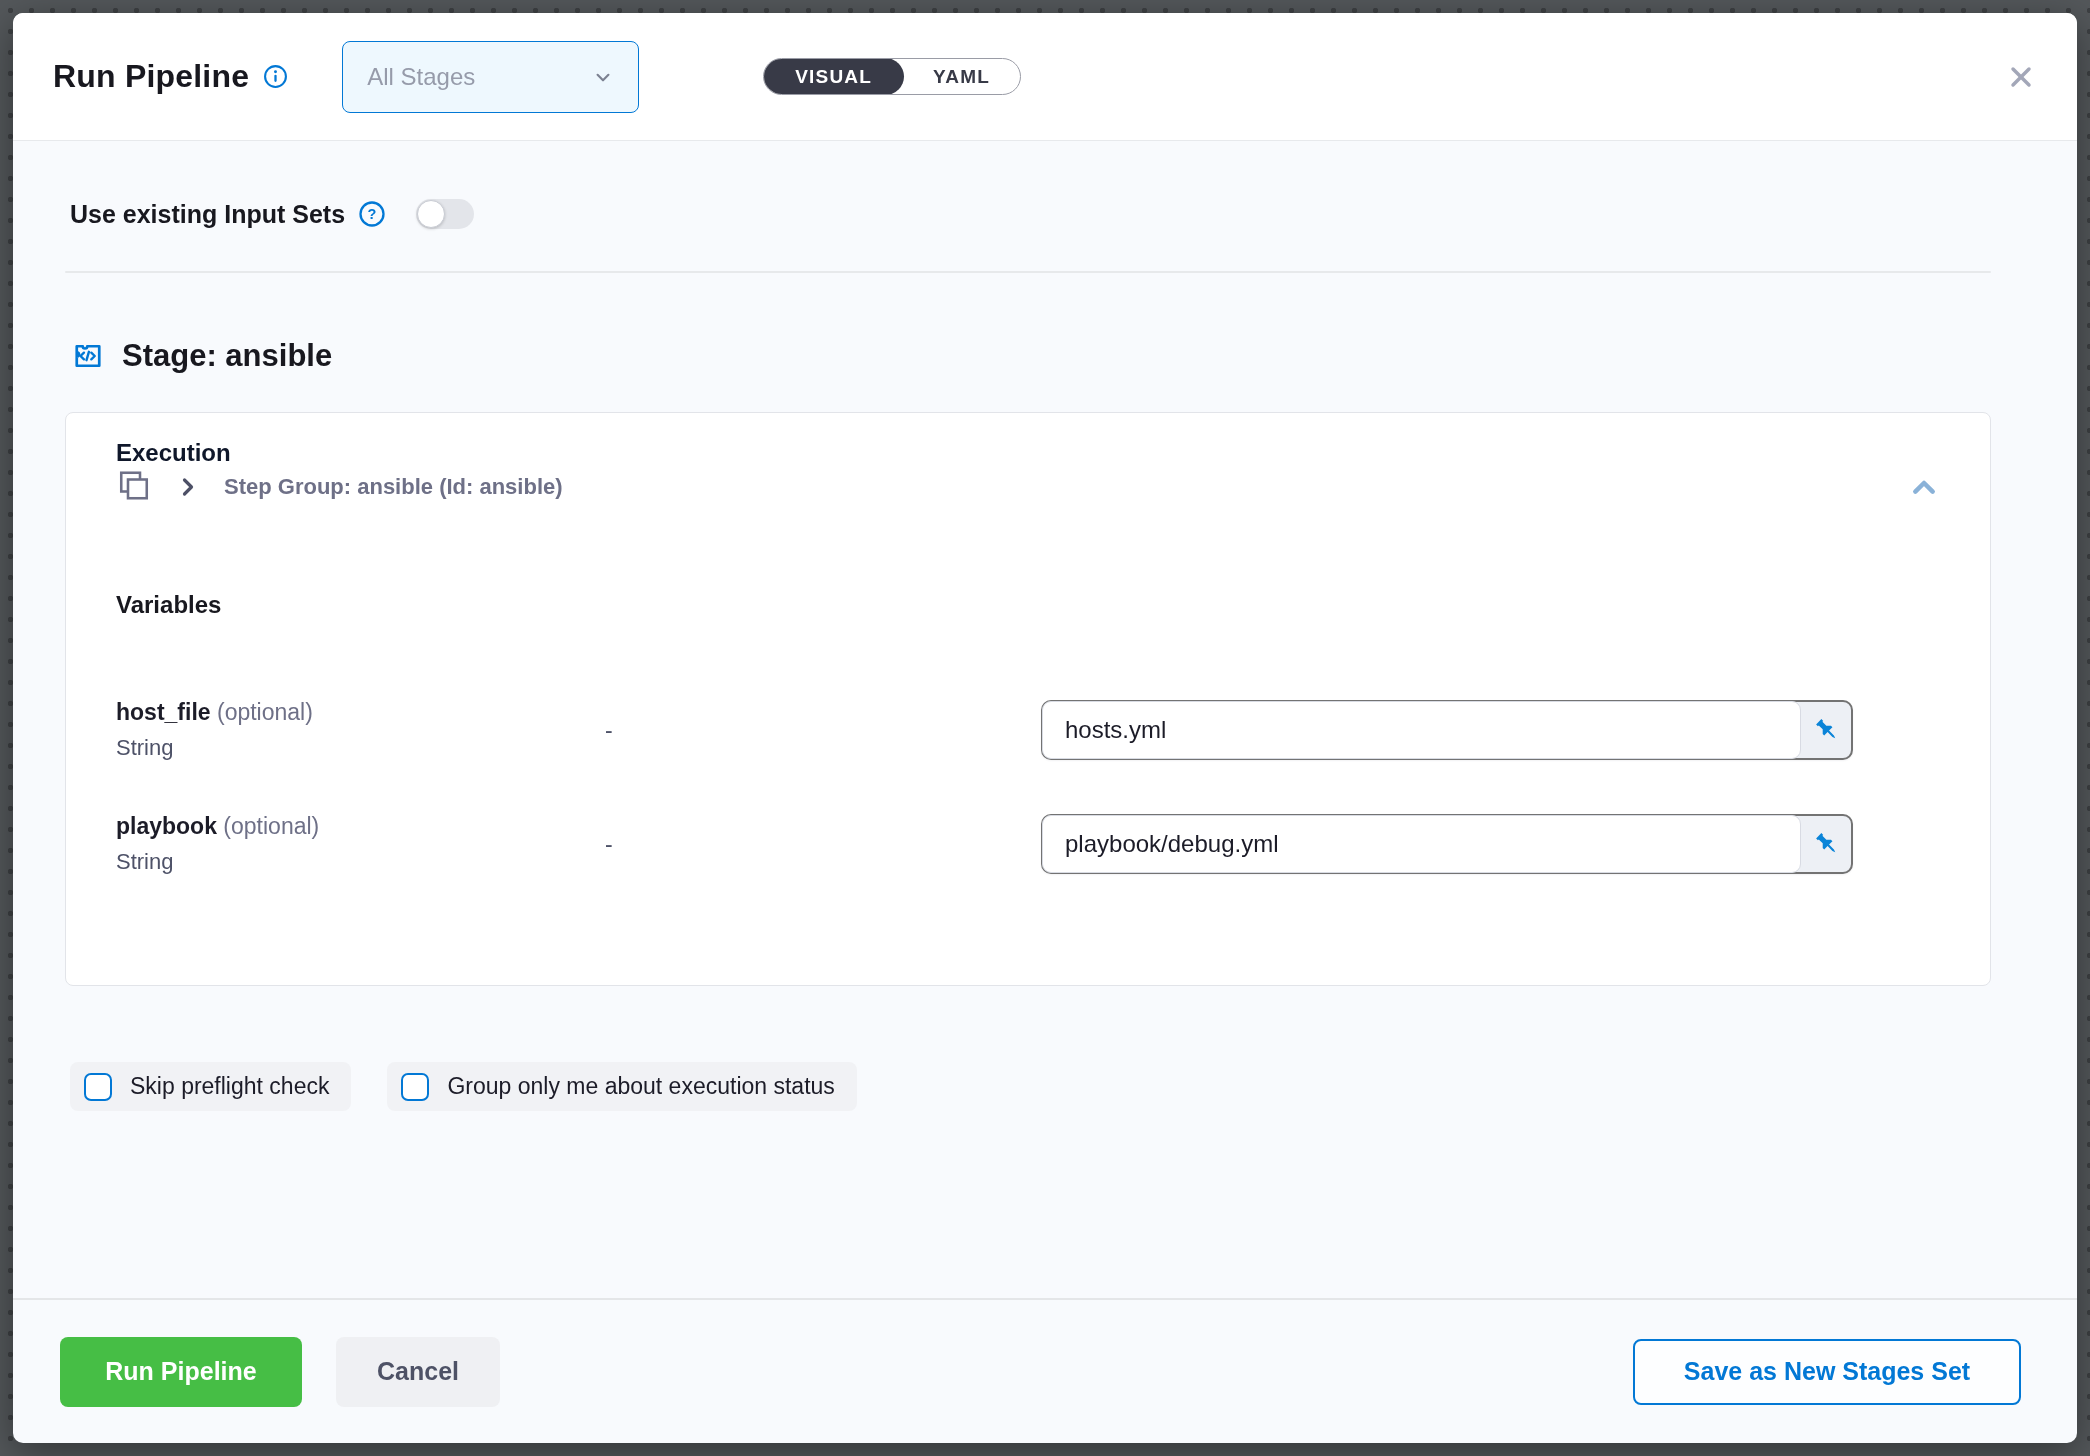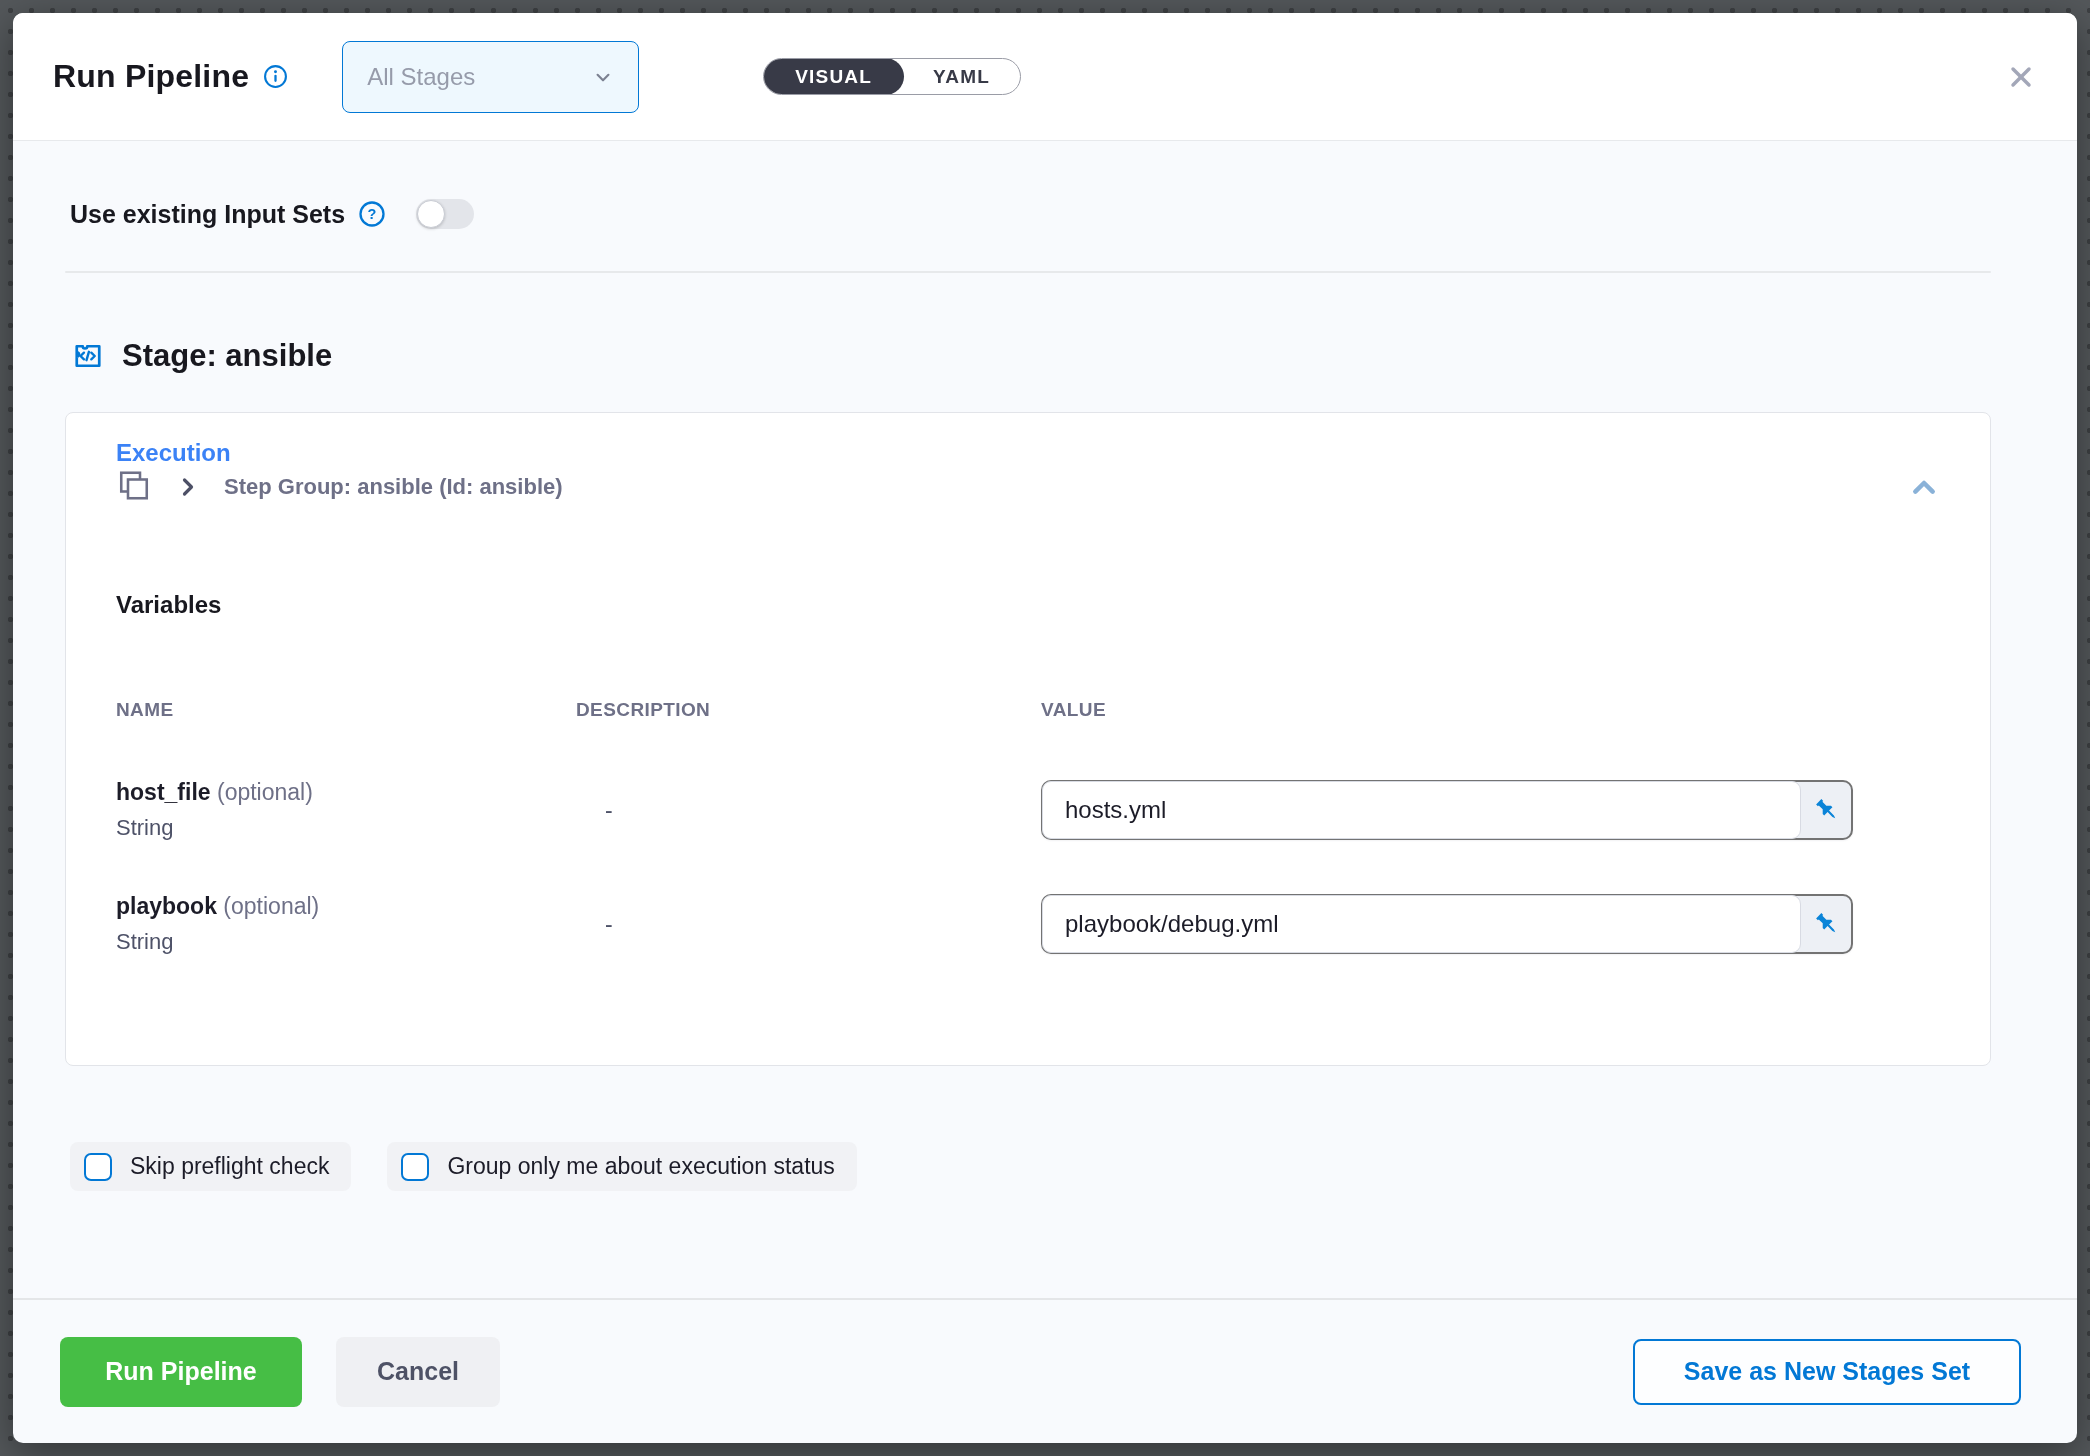--- a/index.html
+++ b/index.html
@@ -74,21 +74,21 @@
   .stage-row { margin-top:63px; height:40px; display:flex; align-items:center; gap:16px; padding-left:18px; }
   .stage-title { font-size:31px; font-weight:700; color:#18181f; }
 
   .card {
     margin-top:36px; margin-left:13px;
     background:#fff;
     border:1px solid #e2e4e9;
     border-radius:8px;
     padding:26px 50px 110px;
   }
-  .card-title { font-size:24px; font-weight:700; color:#3b82f6; }
+  .card-title { font-size:24px; font-weight:700; color:#0f172a; }
   .stepgroup-row { height:40px; display:flex; align-items:center;justify-content:flex-end; }
   .stepgroup-label { margin-left:24px; font-size:22px; font-weight:700; color:#6e7087; }
   .chev-right { margin-left:24px; display:flex; align-items:center; }
   .collapse-btn { margin-left:auto; cursor:pointer; display:flex; align-items:center; }
 
   .vars-title { margin-top:84px; font-size:24px; font-weight:700; color:#18181f; }
 
   .var-table { margin-top:80px; }
   .var-grid { display:grid; grid-template-columns:460px 465px 1fr; align-items:center; }
   .col-head { font-size:19px; font-weight:700; color:#6e7087; letter-spacing:.4px; }
@@ -235,25 +235,20 @@
         <span class="collapse-btn">
           <svg width="32" height="32" viewBox="0 0 24 24" fill="none">
             <polyline points="5.5,15.5 12,9 18.5,15.5" stroke="#8ab2d8" stroke-width="3.4" stroke-linecap="round" stroke-linejoin="round"></polyline>
           </svg>
         </span>
       </div>
 
       <div class="vars-title">Variables</div>
 
       <div class="var-table">
-        <div class="var-grid">
-          <div class="col-head">NAME</div>
-          <div class="col-head">DESCRIPTION</div>
-          <div class="col-head">VALUE</div>
-        </div>
 
         <div class="var-grid var-row row-1">
           <div>
             <div class="var-name-line">
               <span class="var-name">host_file</span>
               <span class="var-qualifier">(optional)</span>
             </div>
             <div class="var-type">String</div>
           </div>
           <div class="var-desc">-</div>

